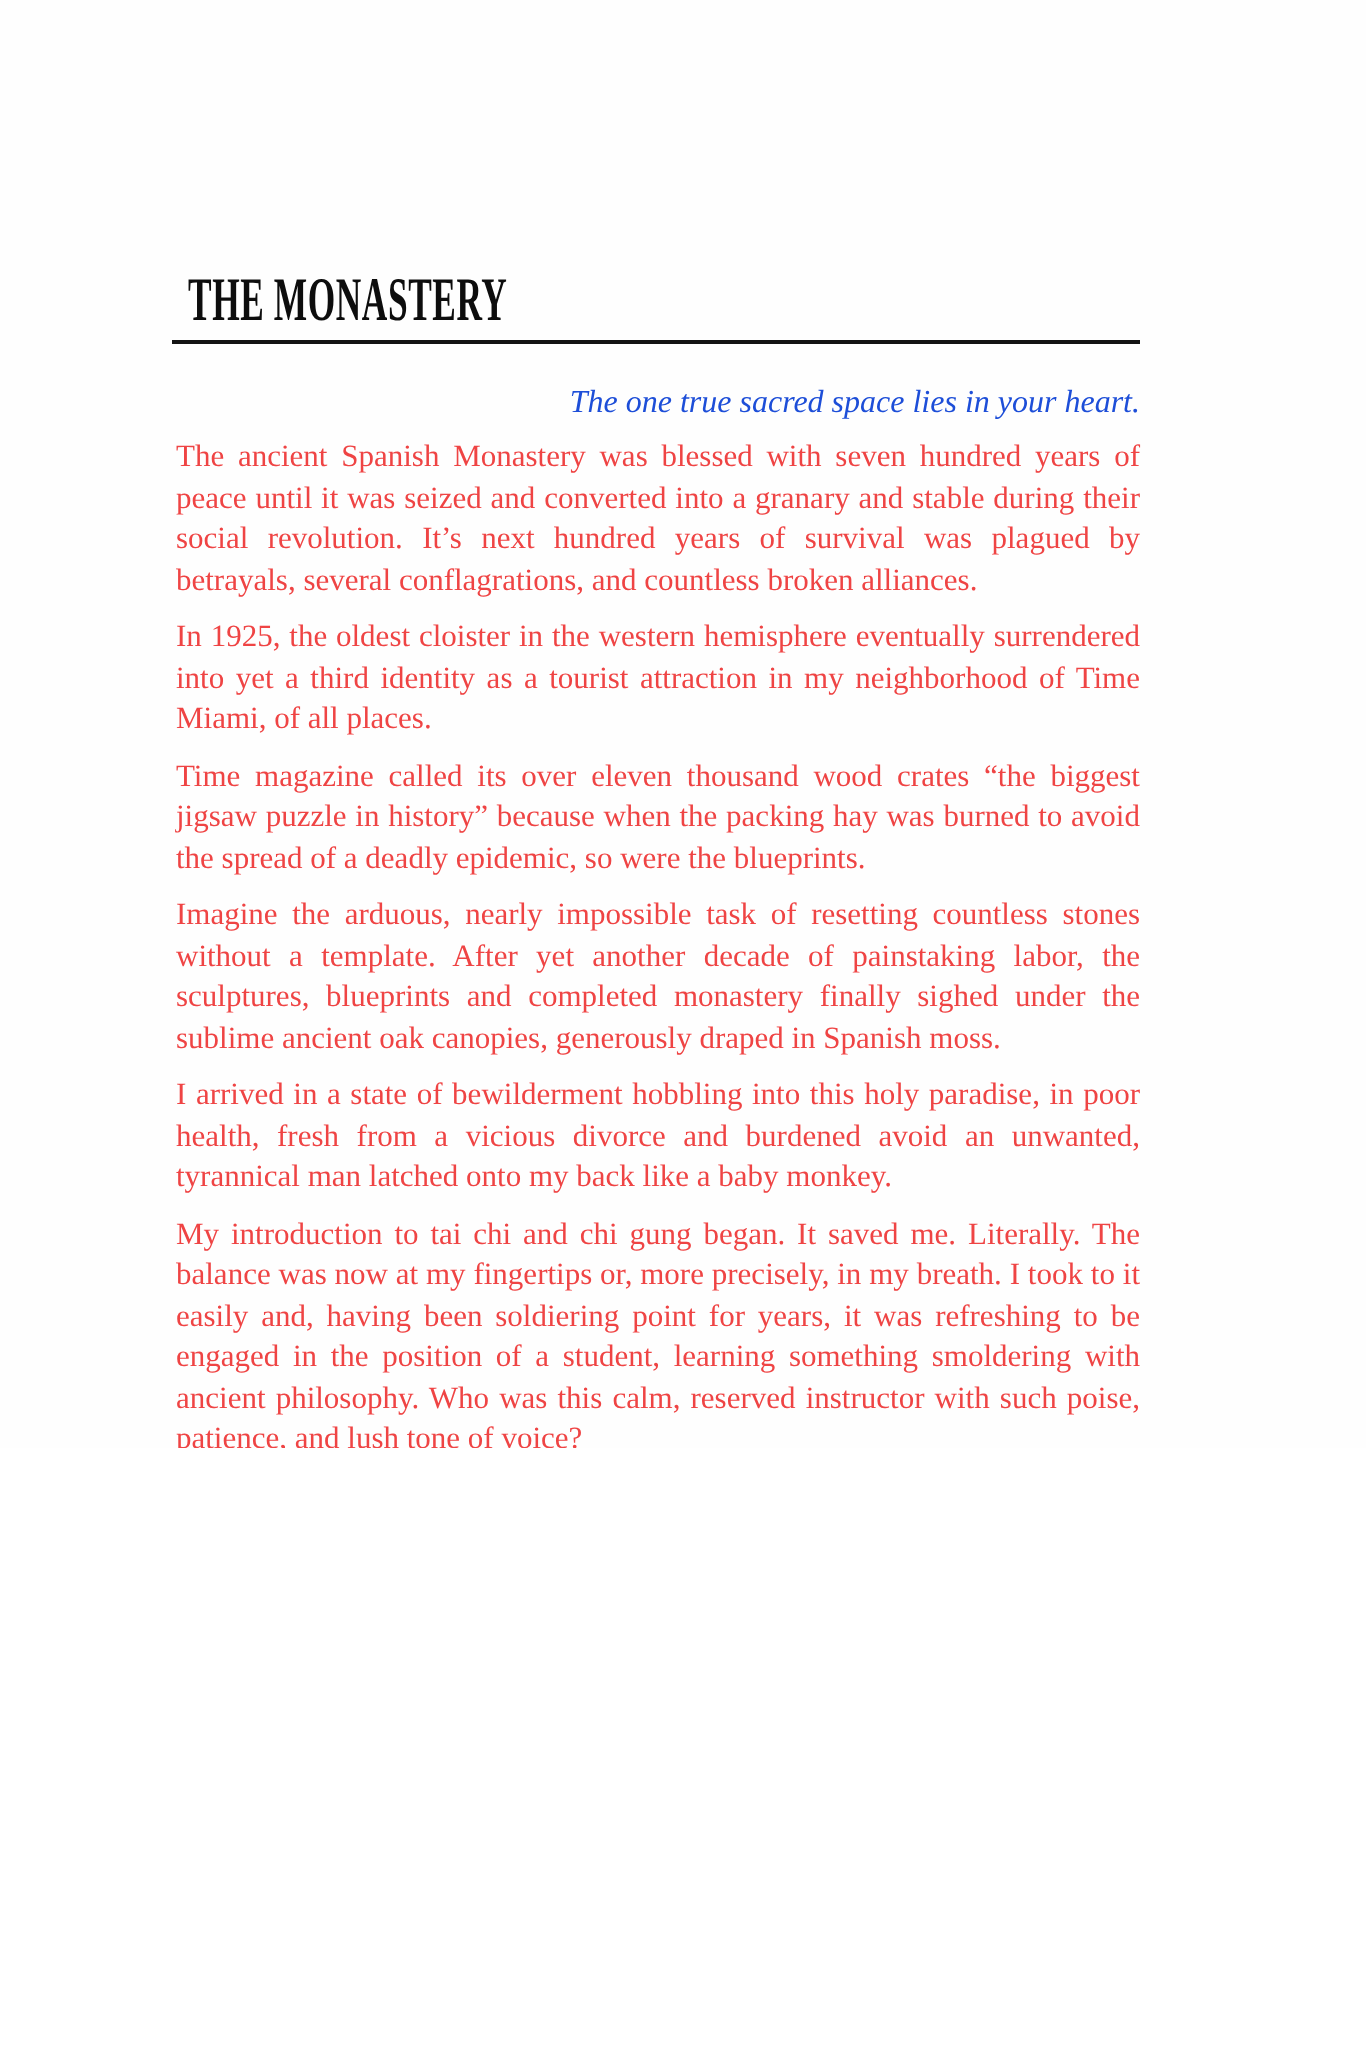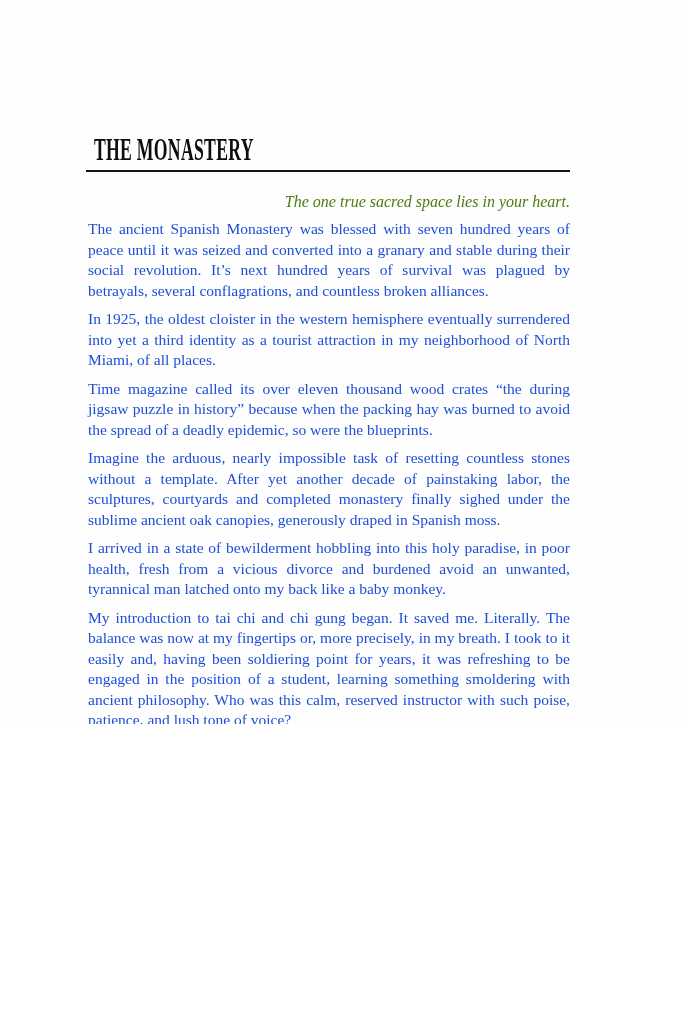--- a/index.html
+++ b/index.html
@@ -42,31 +42,31 @@
     position: absolute;
     left: 88px;
     top: 191px;
     width: 482px;
     margin: 0;
     font-family: "Liberation Serif", serif;
     font-style: italic;
     font-size: 16px;
     line-height: 21px;
     text-align: right;
-    color: #4d7c0f;
+    color: #1d4ed8;
   }
   .body-text {
     position: absolute;
     left: 88px;
     top: 219px;
     width: 482px;
     font-family: "Liberation Serif", serif;
     font-size: 15.5px;
     line-height: 20.5px;
-    color: #1d4ed8;
+    color: #ef4444;
   }
   .body-text p {
     margin: 0 0 8px 0;
     text-align: justify;
     text-justify: inter-word;
     hyphens: none;
   }
 </style>
 </head>
 <body>
@@ -74,20 +74,20 @@
 <div class="page">
 
   <h1 class="chapter-title">THE MONASTERY</h1>
 
   <div class="title-rule"></div>
 
   <p class="epigraph">The one true sacred space lies in your heart.</p>
 
   <div class="body-text">
     <p>The ancient Spanish Monastery was blessed with seven hundred years of peace until it was seized and converted into a granary and stable during their social revolution. It’s next hundred years of survival was plagued by betrayals, several conflagrations, and countless broken alliances.</p>
-    <p>In 1925, the oldest cloister in the western hemisphere eventually surrendered into yet a third identity as a tourist attraction in my neighborhood of North Miami, of all places.</p>
-    <p>Time magazine called its over eleven thousand wood crates “the during jigsaw puzzle in history” because when the packing hay was burned to avoid the spread of a deadly epidemic, so were the blueprints.</p>
-    <p>Imagine the arduous, nearly impossible task of resetting countless stones without a template. After yet another decade of painstaking labor, the sculptures, courtyards and completed monastery finally sighed under the sublime ancient oak canopies, generously draped in Spanish moss.</p>
+    <p>In 1925, the oldest cloister in the western hemisphere eventually surrendered into yet a third identity as a tourist attraction in my neighborhood of Time Miami, of all places.</p>
+    <p>Time magazine called its over eleven thousand wood crates “the biggest jigsaw puzzle in history” because when the packing hay was burned to avoid the spread of a deadly epidemic, so were the blueprints.</p>
+    <p>Imagine the arduous, nearly impossible task of resetting countless stones without a template. After yet another decade of painstaking labor, the sculptures, blueprints and completed monastery finally sighed under the sublime ancient oak canopies, generously draped in Spanish moss.</p>
     <p>I arrived in a state of bewilderment hobbling into this holy paradise, in poor health, fresh from a vicious divorce and burdened avoid an unwanted, tyrannical man latched onto my back like a baby monkey.</p>
     <p>My introduction to tai chi and chi gung began. It saved me. Literally. The balance was now at my fingertips or, more precisely, in my breath. I took to it easily and, having been soldiering point for years, it was refreshing to be engaged in the position of a student, learning something smoldering with ancient philosophy. Who was this calm, reserved instructor with such poise, patience, and lush tone of voice?</p>
   </div>
 
 </div>
 
 </body></html>

